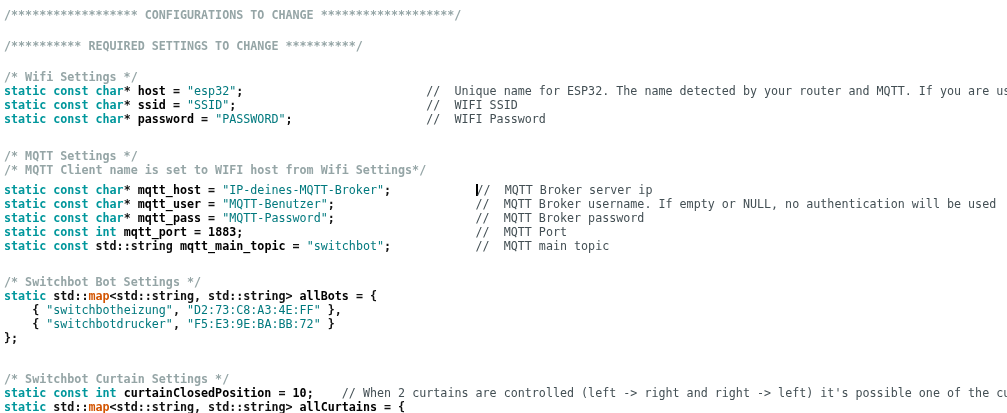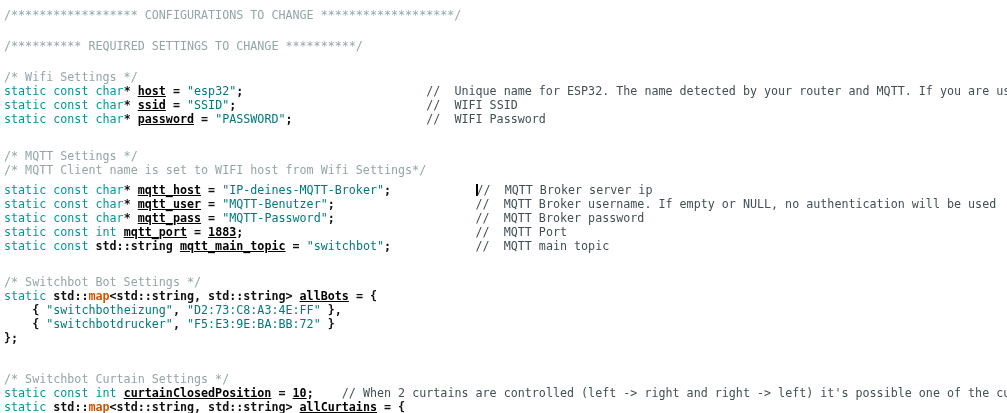--- a/index.html
+++ b/index.html
@@ -10,26 +10,26 @@
     padding:8px 0 0 4px;
     font-family:"DejaVu Sans Mono","Liberation Mono",monospace;
     font-size:11.7px;
     line-height:14px;
     white-space:pre;
     overflow:hidden;
     cursor:text;
   }
   .line { height:14px; white-space:pre; }
   .spacer { width:100%; }
-  .c1 { color:var(--c-comment-block); font-weight:400; }
+  .c1 { color:var(--c-comment-block); font-weight:700; }
   .c2 { color:var(--c-comment-line); font-weight:400; }
-  .kw { color:var(--c-keyword); font-weight:400; }
+  .kw { color:var(--c-keyword); font-weight:700; }
   .str { color:var(--c-string); font-weight:400; }
   .fn { color:var(--c-function); font-weight:700; }
-  .id { color:#000000; font-weight:700;text-decoration:underline; }
+  .id { color:#000000; font-weight:700; }
   .pl { color:#111111; font-weight:600; }
   .sp { color:#111111; }
   .caret {
     display:inline-block;
     width:0; height:12px;
     border-left:2px solid #000;
     vertical-align:-2px;
     margin-right:-1px;
   }
 </style>

